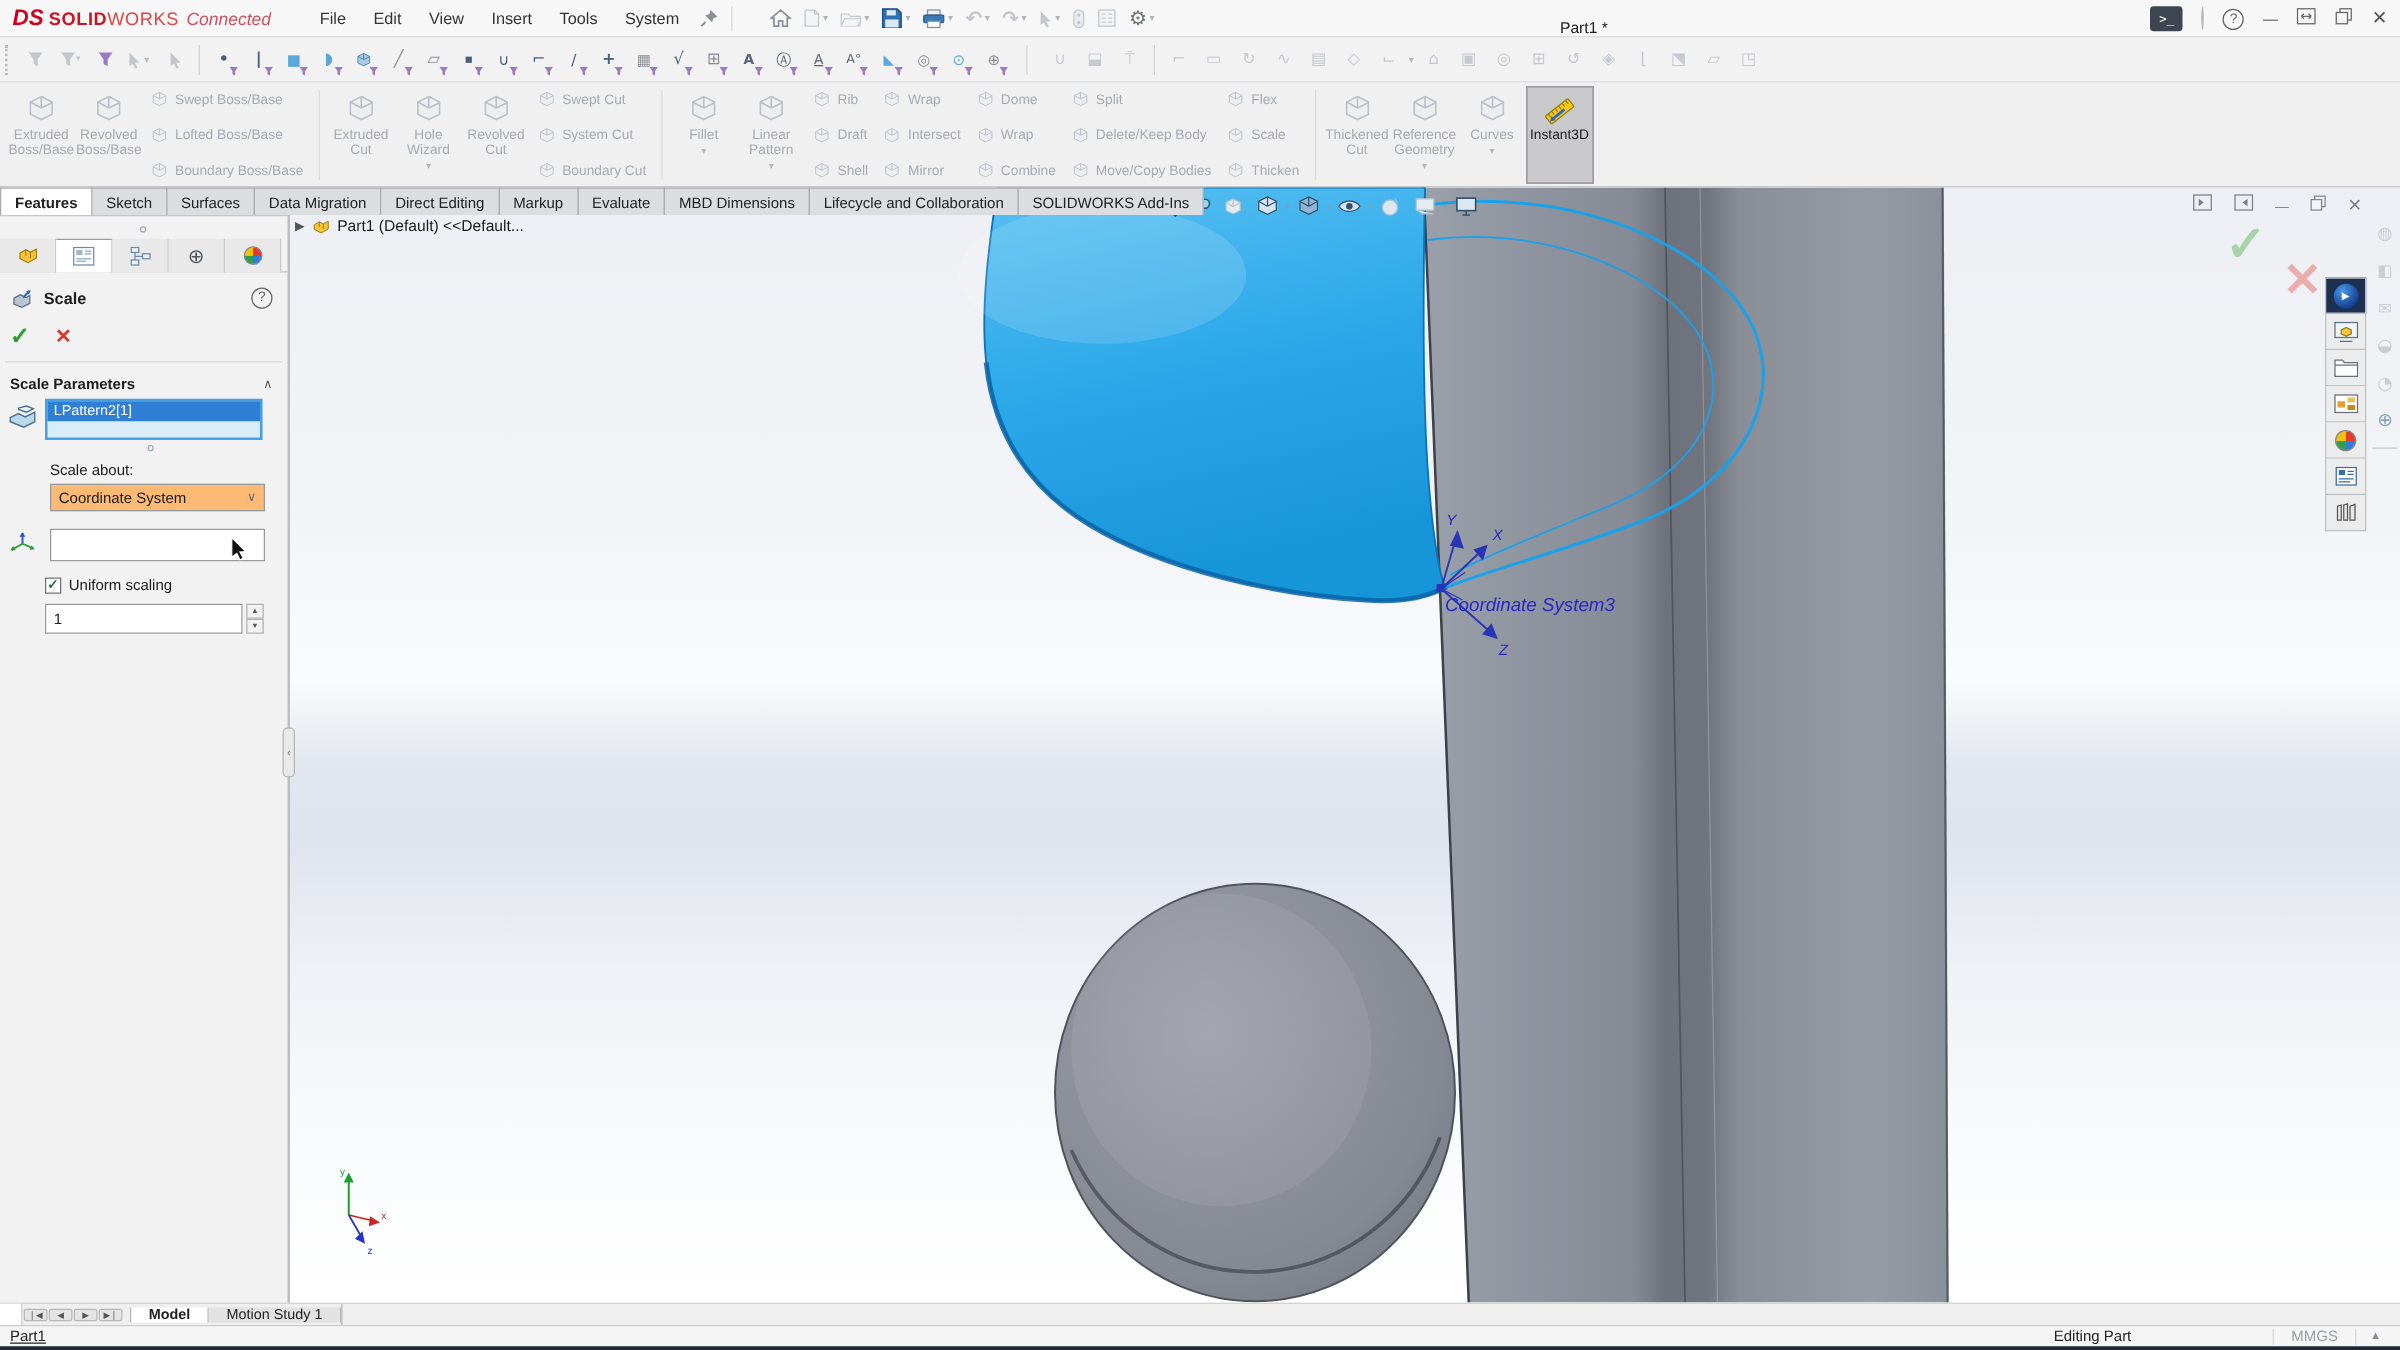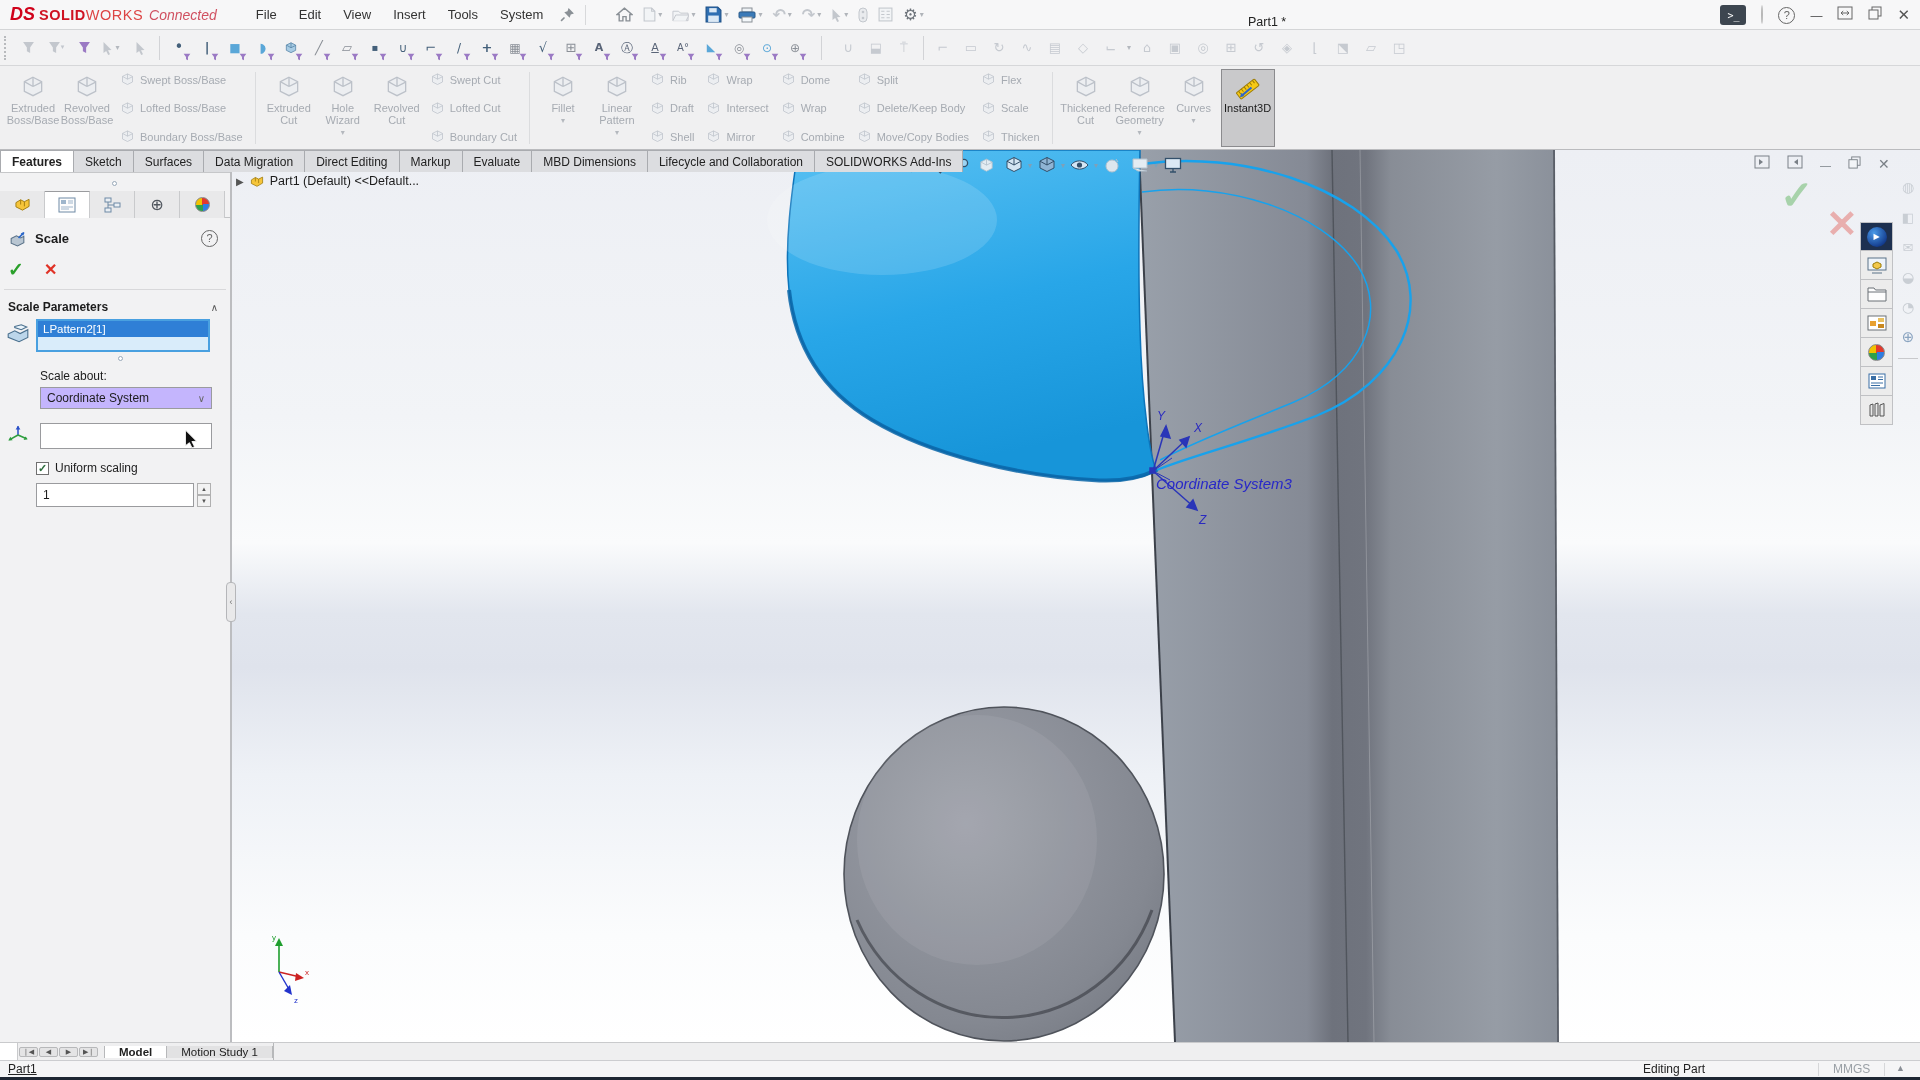--- a/index.html
+++ b/index.html
@@ -80,21 +80,21 @@
   #pmactions { position:absolute; left:0; top:84px; width:230px; height:24px; display:flex; align-items:center; gap:20px; padding-left:8px; }
   .pm-div { position:absolute; left:4px; right:4px; top:116px; border-top:1px solid #d8d8da; }
   #pmsection { position:absolute; left:0; top:124px; width:230px; height:20px; display:flex; align-items:center; }
   #pmsection .t { font-weight:bold; font-size:12px; margin-left:8px; }
   #pmsection .chev { position:absolute; right:12px; font-size:10px; color:#555; }
   #selbox { position:absolute; left:36px; top:146px; width:174px; height:33px; background:#d9ecfa;
     border:2px solid #49a0e0; }
   .selitem { height:16px; background:#2f7fd6; color:#fff; font-size:11.5px; line-height:16px; padding-left:5px;
     white-space:nowrap; overflow:hidden; }
   #lbl-scaleabout { position:absolute; left:40px; top:196px; font-size:12px; }
-  #combo { position:absolute; left:40px; top:214px; width:172px; height:22px; background:#c4b5fd;
+  #combo { position:absolute; left:40px; top:214px; width:172px; height:22px; background:#fdba74;
     border:1px solid #9a9b9e; display:flex; align-items:center; font-size:12px; padding-left:6px; }
   #combo .chev { position:absolute; right:6px; font-size:10px; color:#666; }
   #coordfield { position:absolute; left:40px; top:250px; width:172px; height:26px; background:#ffffff; border:1px solid #9a9b9e; }
   #chkrow { position:absolute; left:36px; top:288px; display:flex; align-items:center; gap:6px; }
   .chkbox { width:13px; height:13px; background:#fff; border:1px solid #707070; display:flex; align-items:center;
     justify-content:center; font-size:11px; color:#2f6f3f; font-weight:bold; line-height:1; }
   #numfield { position:absolute; left:36px; top:310px; width:158px; height:24px; background:#fff; border:1px solid #9a9b9e;
     font-size:12px; display:flex; align-items:center; padding-left:6px; }
   #spin { position:absolute; left:197px; top:310px; width:14px; height:24px; display:flex; flex-direction:column; }
   #spin div { flex:1; border:1px solid #b0b0b0; background:#f2f2f2; font-size:6px; color:#555;
@@ -566,21 +566,21 @@
                 <path d="M12 3l8 4v9l-8 4-8-4V7z" fill="#eceef1" stroke="#bcc1c9" stroke-width="1.2"></path>
                 <path d="M12 3v8.5M12 11.5l8-4M12 11.5L4 7" fill="none" stroke="#bcc1c9" stroke-width="1.2"></path>
               </svg>
               <span>Swept Cut</span>
             </div>
             <div class="smallitem">
               <svg width="15" height="15" viewBox="0 0 24 24">
                 <path d="M12 3l8 4v9l-8 4-8-4V7z" fill="#eceef1" stroke="#bcc1c9" stroke-width="1.2"></path>
                 <path d="M12 3v8.5M12 11.5l8-4M12 11.5L4 7" fill="none" stroke="#bcc1c9" stroke-width="1.2"></path>
               </svg>
-              <span>Lofted Cut</span>
+              <span>System Cut</span>
             </div>
             <div class="smallitem">
               <svg width="15" height="15" viewBox="0 0 24 24">
                 <path d="M12 3l8 4v9l-8 4-8-4V7z" fill="#eceef1" stroke="#bcc1c9" stroke-width="1.2"></path>
                 <path d="M12 3v8.5M12 11.5l8-4M12 11.5L4 7" fill="none" stroke="#bcc1c9" stroke-width="1.2"></path>
               </svg>
               <span>Boundary Cut</span>
             </div>
           </div>
         </div>

